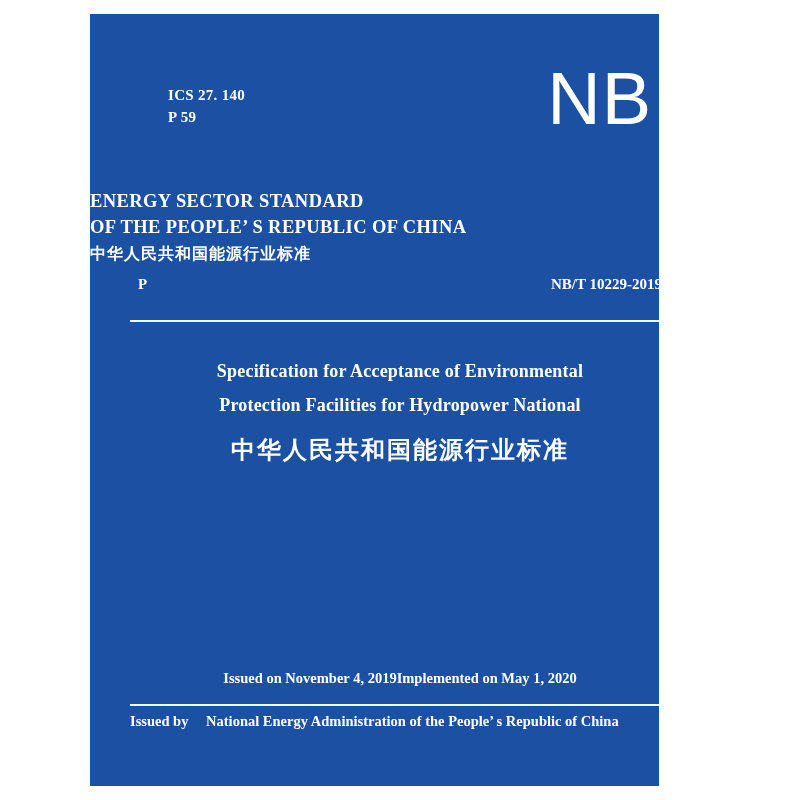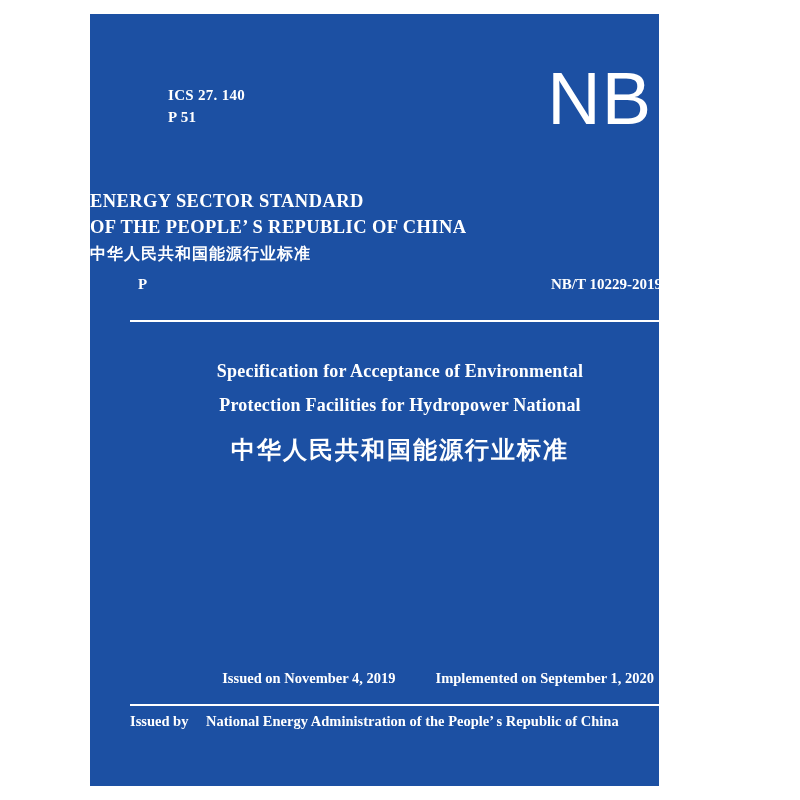--- a/index.html
+++ b/index.html
@@ -118,24 +118,23 @@
     letter-spacing: 2px;
     margin-top: 6px;
   }
 
   .dates-row {
     position: absolute;
     left: 56px;
     right: 56px;
     top: 656px;
     display: flex;
-    justify-content: flex-end;
+    justify-content: center;
     font-weight: bold;
     font-size: 14.5px;
-    gap: 40px;
   }
 
   .issuer-row {
     position: absolute;
     left: 0;
     right: 0;
     top: 699px;
     text-align: left;
     font-weight: bold;
     font-size: 14.5px;
@@ -146,21 +145,21 @@
   }
 </style>
 </head>
 <body>
 
 <div class="page">
   <div class="cover">
 
     <div class="ics-block">
       <div>ICS 27. 140</div>
-      <div>P 51</div>
+      <div>P 59</div>
     </div>
 
     <div class="nb-logo">NB</div>
 
     <div class="title-block">
       <div class="line1">ENERGY SECTOR STANDARD</div>
       <div class="line2">OF THE PEOPLE’ S REPUBLIC OF CHINA</div>
       <div class="line3">中华人民共和国能源行业标准</div>
     </div>
 
@@ -172,21 +171,21 @@
     <div class="rule rule-top"></div>
 
     <div class="main-title">
       <div class="en">Specification for Acceptance of Environmental</div>
       <div class="en">Protection Facilities for Hydropower National</div>
       <div class="zh">中华人民共和国能源行业标准</div>
     </div>
 
     <div class="dates-row">
       <div>Issued on November 4, 2019</div>
-      <div>Implemented on September 1, 2020</div>
+      <div>Implemented on May 1, 2020</div>
     </div>
 
     <div class="rule rule-bottom"></div>
 
     <div class="issuer-row">
       <span class="issued-by">Issued by</span>
       <span>National Energy Administration of the People’ s Republic of China</span>
     </div>
 
   </div>

